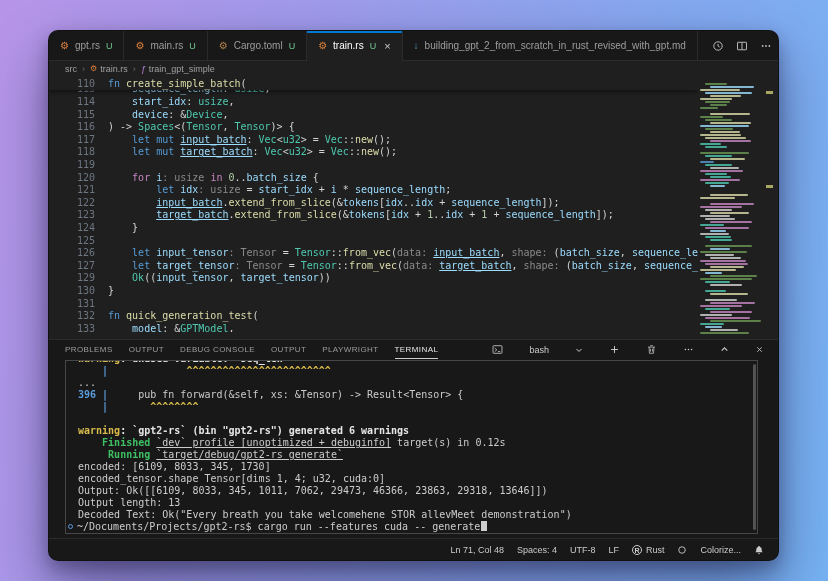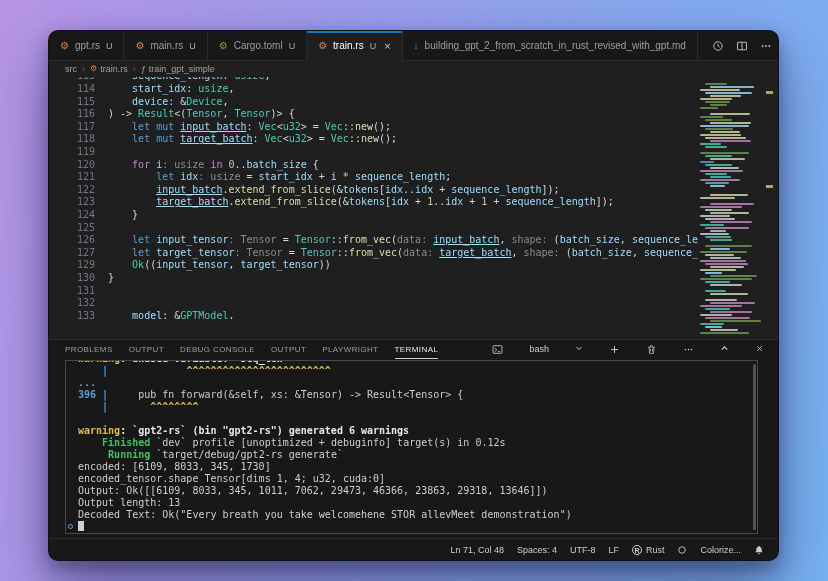--- a/index.html
+++ b/index.html
@@ -45,33 +45,33 @@
   .minimap{position:absolute;top:0;right:14px;bottom:0;width:66px;background:#1f1f1f;padding-top:3px;overflow:hidden}
   .mmr{height:2px;margin-bottom:1px;border-radius:1px;opacity:.8}
   .ruler{position:absolute;top:0;right:0;bottom:0;width:14px;background:#1f1f1f}
   .mark{position:absolute;right:5px;width:7px;height:3px;background:#a8a862}
   
   .panel-header{flex:0 0 20px;background:#181818;border-top:1px solid #2b2b2b;display:flex;align-items:center;padding:0 8px}
   .ptabs{display:flex;height:100%}
   .ptab{font-size:8px;letter-spacing:.4px;color:#9d9d9d;padding:0 8px;display:flex;align-items:center;position:relative}
   .ptab.active{color:#e7e7e7}
   .ptab.active::after{content:"";position:absolute;left:8px;right:8px;bottom:0;height:1px;background:#cccccc}
-  .panel-actions{margin-left:auto;display:flex;gap:26px;color:#cccccc;font-size:9px;padding-right:6px}
+  .panel-actions{margin-left:auto;display:flex;align-items:center;gap:26px;color:#cccccc;font-size:9px;padding-right:6px}
   .panel-body{flex:0 0 178px;background:#181818;display:flex}
   .terminal{flex:1;position:relative;margin:1px 20px 4px 16px;border:1px solid #474747;background:#181818;overflow:hidden;
     font-family:"DejaVu Sans Mono",monospace;font-size:10px}
   .trows{margin-top:-8px;padding-left:12px}
   .trow{height:12px;line-height:12px;white-space:pre;color:#cccccc;position:relative}
   .s-df{color:#cccccc}
   .s-bw{color:#e6e6e6;font-weight:bold}
   .s-wy{color:#d7ba4a;font-weight:bold}
   .s-yw{color:#d7ba4a;font-weight:bold}
   .s-gr{color:#3fbf63;font-weight:bold}
   .s-bb{color:#5a9cdb;font-weight:bold}
-  .s-un{color:#cccccc;}
+  .s-un{color:#cccccc;text-decoration:underline}
   .s-ci{display:inline-block;width:5px;height:5px;border:1px solid #5a9cdb;border-radius:50%;margin:0 4px 1px -10px}
   .s-cur{display:inline-block;width:5.5px;height:10px;background:#cfcfcf;margin-left:1px;vertical-align:-1px}
   .tscroll{position:absolute;top:3px;bottom:3px;right:1px;width:3px;background:#525252;border-radius:2px}
   
   .statusbar{flex:0 0 22px;background:#181818;border-top:1px solid #2b2b2b;display:flex;align-items:center;
     justify-content:flex-end;gap:13px;padding:0 14px;font-size:9px;color:#cccccc;white-space:nowrap}
   .sitem{display:flex;gap:4px}
   .rbadge{display:inline-block;width:10px;height:10px;border:1px solid #cccccc;border-radius:50%;font-size:7px;line-height:9px;text-align:center;font-weight:bold}
   svg{display:block}
 </style>
@@ -142,42 +142,45 @@
       </span>
       <span class="bc-sep">›</span>
       <span class="bc-item">
         <span class="bc-fn">ƒ</span>
         <span>train_gpt_simple</span>
       </span>
     </div>
 
   <div class="editor">
     <div class="code-area">
+      <div class="sticky" id="sticky">
+          <div class="line"><span class="ln">110</span><span class="lc"><span class="s-k">fn</span><span class="s-p"> </span><span class="s-fn">create_simple_batch</span><span class="s-p">(</span></span></div>
+        </div>
       <div id="lines">
           <div class="clip-top">
             <div class="line"><span class="ln">113</span><span class="lc"><span class="s-p">    </span><span class="s-v">sequence_length</span><span class="s-p">: </span><span class="s-ty">usize</span><span class="s-p">,</span></span></div>
           </div>
           <div class="line"><span class="ln">114</span><span class="lc"><span class="s-p">    </span><span class="s-v">start_idx</span><span class="s-p">: </span><span class="s-ty">usize</span><span class="s-p">,</span></span></div>
           <div class="line"><span class="ln">115</span><span class="lc"><span class="s-p">    </span><span class="s-v">device</span><span class="s-p">: &amp;</span><span class="s-ty">Device</span><span class="s-p">,</span></span></div>
-          <div class="line"><span class="ln">116</span><span class="lc"><span class="s-p">) -&gt; </span><span class="s-ty">Result</span><span class="s-p">&lt;(</span><span class="s-ty">Tensor</span><span class="s-p">, </span><span class="s-ty">Tensor</span><span class="s-p">)&gt; {</span></span></div>
+          <div class="line"><span class="ln">116</span><span class="lc"><span class="s-p">) -&gt; </span><span class="s-ty">Spaces</span><span class="s-p">&lt;(</span><span class="s-ty">Tensor</span><span class="s-p">, </span><span class="s-ty">Tensor</span><span class="s-p">)&gt; {</span></span></div>
           <div class="line"><span class="ln">117</span><span class="lc"><span class="s-p">    </span><span class="s-k">let</span><span class="s-p"> </span><span class="s-k">mut</span><span class="s-p"> </span><span class="s-vu">input_batch</span><span class="s-p">: </span><span class="s-ty">Vec</span><span class="s-p">&lt;</span><span class="s-ty">u32</span><span class="s-p">&gt; = </span><span class="s-ty">Vec</span><span class="s-p">::</span><span class="s-fn">new</span><span class="s-p">();</span></span></div>
           <div class="line"><span class="ln">118</span><span class="lc"><span class="s-p">    </span><span class="s-k">let</span><span class="s-p"> </span><span class="s-k">mut</span><span class="s-p"> </span><span class="s-vu">target_batch</span><span class="s-p">: </span><span class="s-ty">Vec</span><span class="s-p">&lt;</span><span class="s-ty">u32</span><span class="s-p">&gt; = </span><span class="s-ty">Vec</span><span class="s-p">::</span><span class="s-fn">new</span><span class="s-p">();</span></span></div>
           <div class="line"><span class="ln">119</span><span class="lc"></span></div>
           <div class="line"><span class="ln">120</span><span class="lc"><span class="s-p">    </span><span class="s-kc">for</span><span class="s-p"> </span><span class="s-v">i</span><span class="s-ih">: usize</span><span class="s-p"> </span><span class="s-kc">in</span><span class="s-p"> </span><span class="s-n">0</span><span class="s-p">..</span><span class="s-v">batch_size</span><span class="s-p"> {</span></span></div>
           <div class="line"><span class="ln">121</span><span class="lc"><span class="s-p">        </span><span class="s-k">let</span><span class="s-p"> </span><span class="s-v">idx</span><span class="s-ih">: usize</span><span class="s-p"> = </span><span class="s-v">start_idx</span><span class="s-p"> + </span><span class="s-v">i</span><span class="s-p"> * </span><span class="s-v">sequence_length</span><span class="s-p">;</span></span></div>
           <div class="line"><span class="ln">122</span><span class="lc"><span class="s-p">        </span><span class="s-vu">input_batch</span><span class="s-p">.</span><span class="s-fn">extend_from_slice</span><span class="s-p">(&amp;</span><span class="s-v">tokens</span><span class="s-p">[</span><span class="s-v">idx</span><span class="s-p">..</span><span class="s-v">idx</span><span class="s-p"> + </span><span class="s-v">sequence_length</span><span class="s-p">]);</span></span></div>
           <div class="line"><span class="ln">123</span><span class="lc"><span class="s-p">        </span><span class="s-vu">target_batch</span><span class="s-p">.</span><span class="s-fn">extend_from_slice</span><span class="s-p">(&amp;</span><span class="s-v">tokens</span><span class="s-p">[</span><span class="s-v">idx</span><span class="s-p"> + </span><span class="s-n">1</span><span class="s-p">..</span><span class="s-v">idx</span><span class="s-p"> + </span><span class="s-n">1</span><span class="s-p"> + </span><span class="s-v">sequence_length</span><span class="s-p">]);</span></span></div>
           <div class="line"><span class="ln">124</span><span class="lc"><span class="s-p">    }</span></span></div>
           <div class="line"><span class="ln">125</span><span class="lc"></span></div>
           <div class="line"><span class="ln">126</span><span class="lc"><span class="s-p">    </span><span class="s-k">let</span><span class="s-p"> </span><span class="s-v">input_tensor</span><span class="s-ih">: Tensor</span><span class="s-p"> = </span><span class="s-ty">Tensor</span><span class="s-p">::</span><span class="s-fn">from_vec</span><span class="s-p">(</span><span class="s-ih">data: </span><span class="s-vu">input_batch</span><span class="s-p">, </span><span class="s-ih">shape: </span><span class="s-p">(</span><span class="s-v">batch_size</span><span class="s-p">, </span><span class="s-v">sequence_length</span></span></div>
           <div class="line"><span class="ln">127</span><span class="lc"><span class="s-p">    </span><span class="s-k">let</span><span class="s-p"> </span><span class="s-v">target_tensor</span><span class="s-ih">: Tensor</span><span class="s-p"> = </span><span class="s-ty">Tensor</span><span class="s-p">::</span><span class="s-fn">from_vec</span><span class="s-p">(</span><span class="s-ih">data: </span><span class="s-vu">target_batch</span><span class="s-p">, </span><span class="s-ih">shape: </span><span class="s-p">(</span><span class="s-v">batch_size</span><span class="s-p">, </span><span class="s-v">sequence_length</span></span></div>
           <div class="line"><span class="ln">129</span><span class="lc"><span class="s-p">    </span><span class="s-ty">Ok</span><span class="s-p">((</span><span class="s-v">input_tensor</span><span class="s-p">, </span><span class="s-v">target_tensor</span><span class="s-p">))</span></span></div>
           <div class="line"><span class="ln">130</span><span class="lc"><span class="s-p">}</span></span></div>
           <div class="line"><span class="ln">131</span><span class="lc"></span></div>
-          <div class="line"><span class="ln">132</span></div>
+          <div class="line"><span class="ln">132</span><span class="lc"><span class="s-k">fn</span><span class="s-p"> </span><span class="s-fn">quick_generation_test</span><span class="s-p">(</span></span></div>
           <div class="clip-bottom">
             <div class="line"><span class="ln">133</span><span class="lc"><span class="s-p">    </span><span class="s-v">model</span><span class="s-p">: &amp;</span><span class="s-ty">GPTModel</span><span class="s-p">,</span></span></div>
           </div>
         </div>
     </div>
     <div class="minimap" id="minimap">
         <div class="mmr"></div>
         <div class="mmr" style="background: rgb(106, 153, 85); width: 22.3269px; margin-left: 7px;"></div>
         <div class="mmr" style="background: rgb(156, 220, 254); width: 43.5977px; margin-left: 12px;"></div>
         <div class="mmr" style="background: rgb(220, 220, 170); width: 39.9518px; margin-left: 2px;"></div>
@@ -332,21 +335,21 @@
           <div class="trow"><span class="s-bb">    |</span><span class="s-df">       </span><span class="s-yw">^^^^^^^^</span></div>
           <div class="trow"></div>
           <div class="trow"><span class="s-wy">warning</span><span class="s-bw">: `gpt2-rs` (bin "gpt2-rs") generated 6 warnings</span></div>
           <div class="trow"><span class="s-gr">    Finished</span><span class="s-df"> </span><span class="s-un">`dev` profile [unoptimized + debuginfo]</span><span class="s-df"> target(s) in 0.12s</span></div>
           <div class="trow"><span class="s-gr">     Running</span><span class="s-df"> </span><span class="s-un">`target/debug/gpt2-rs generate`</span></div>
           <div class="trow"><span class="s-df">encoded: [6109, 8033, 345, 1730]</span></div>
           <div class="trow"><span class="s-df">encoded_tensor.shape Tensor[dims 1, 4; u32, cuda:0]</span></div>
           <div class="trow"><span class="s-df">Output: Ok([[6109, 8033, 345, 1011, 7062, 29473, 46366, 23863, 29318, 13646]])</span></div>
           <div class="trow"><span class="s-df">Output length: 13</span></div>
           <div class="trow"><span class="s-df">Decoded Text: Ok("Every breath you take welcomehene STOR allevMeet demonstration")</span></div>
-          <div class="trow"><span class="s-ci"></span><span class="s-cur"></span></div>
+          <div class="trow"><span class="s-ci"></span><span class="s-df">~/Documents/Projects/gpt2-rs$ cargo run --features cuda -- generate</span><span class="s-cur"></span></div>
         </div>
       <div class="tscroll"></div>
     </div>
   </div>
 
   <div class="statusbar" id="statusbar">
       <div class="sitem">
         <span>Ln 71, Col 48</span>
       </div>
       <div class="sitem">

